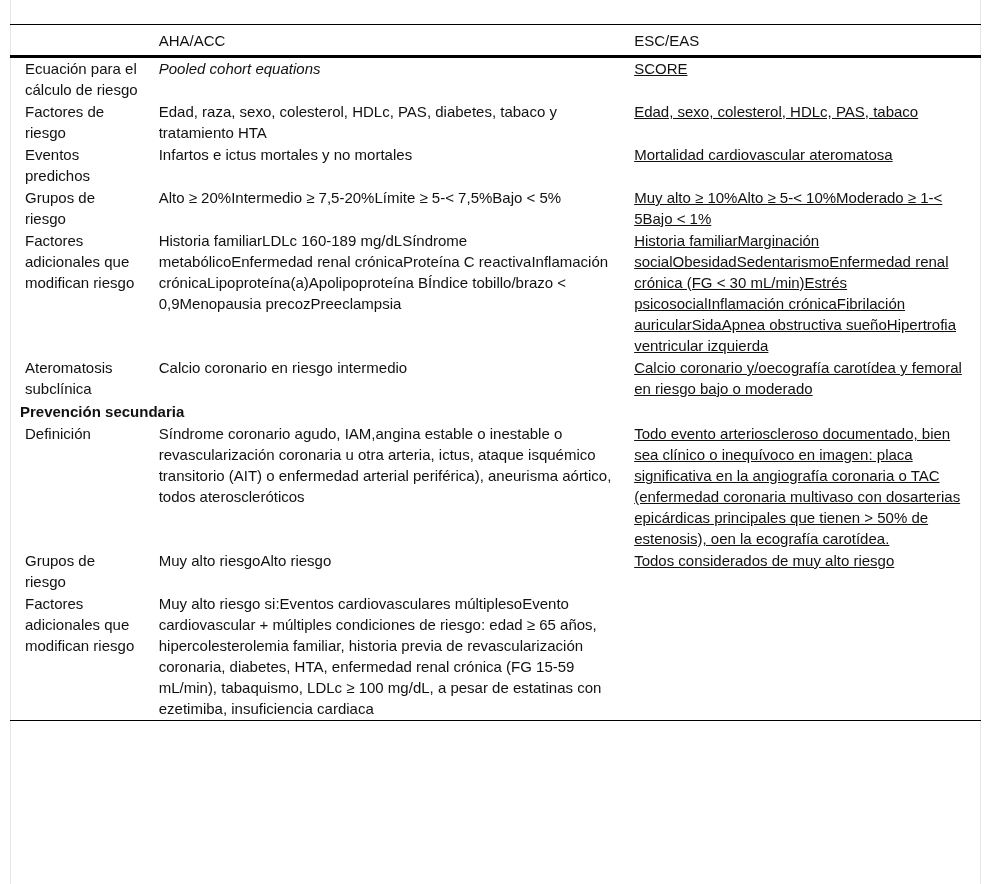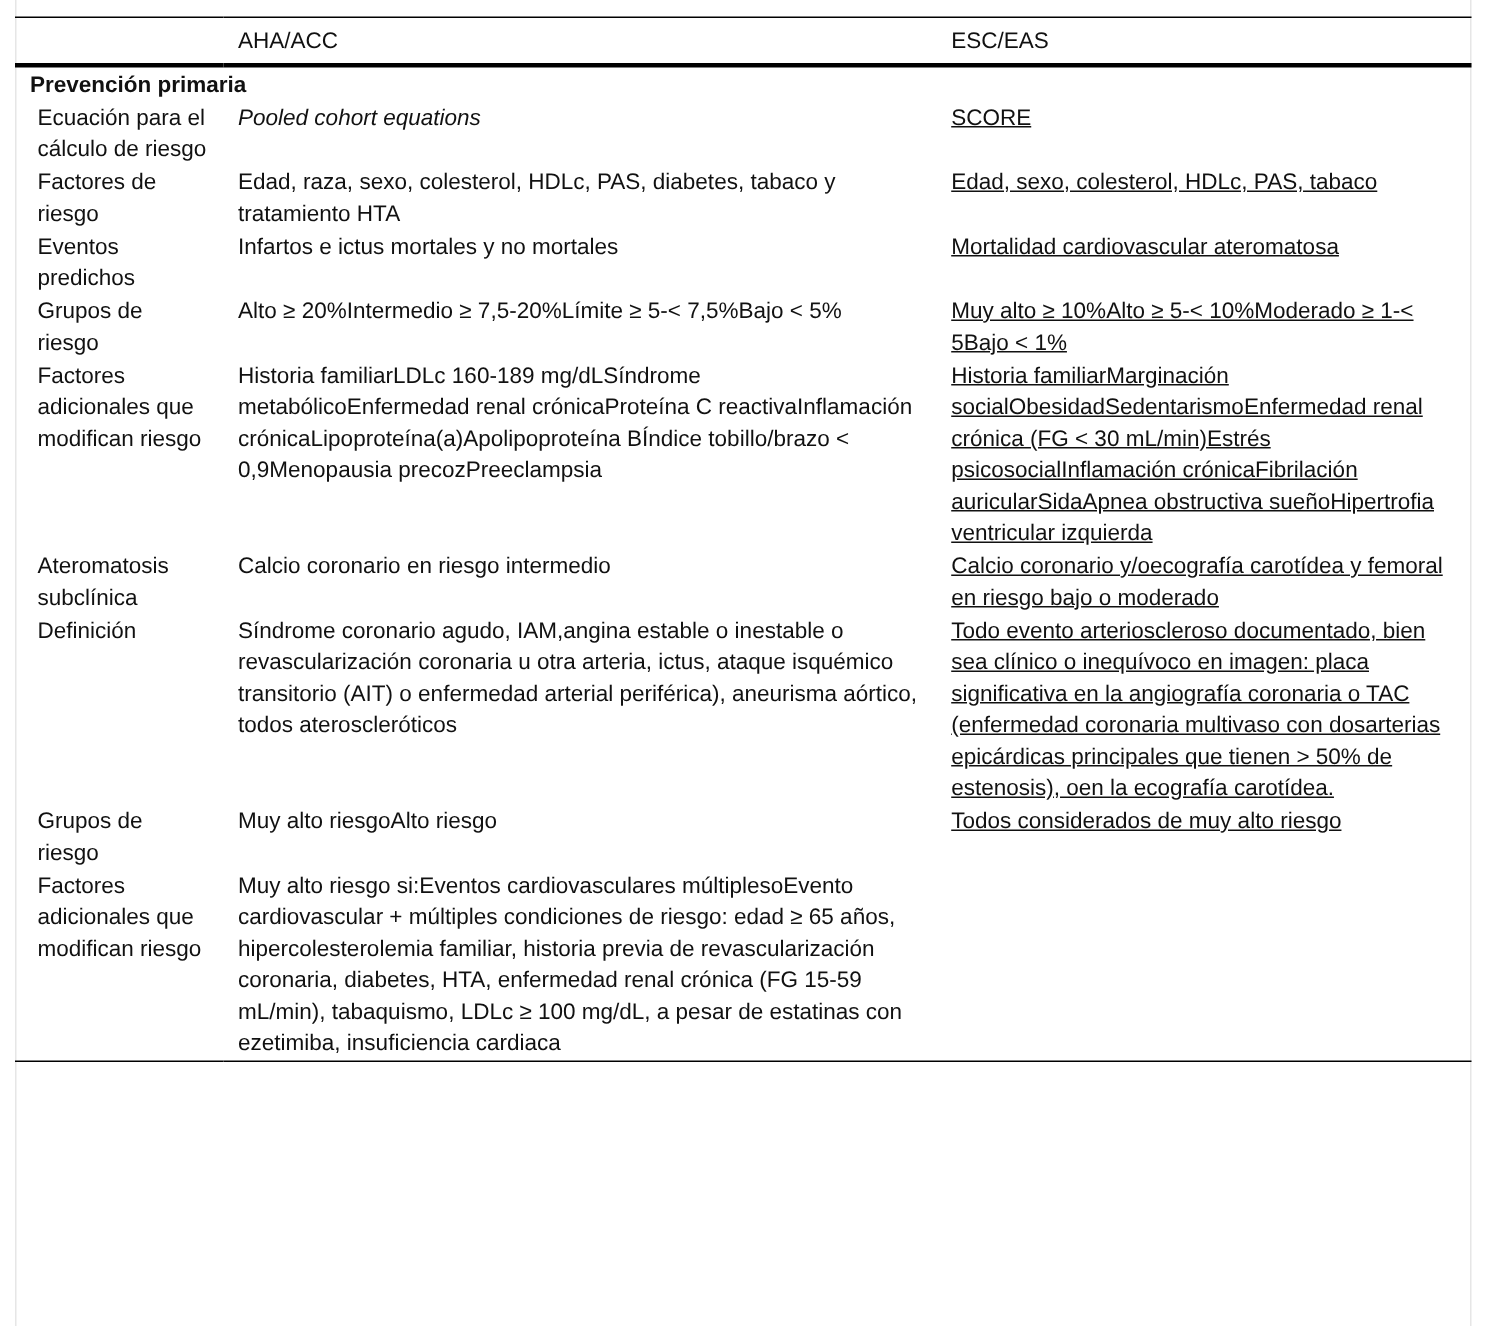--- a/index.html
+++ b/index.html
@@ -21,21 +21,21 @@
       top: 0;
       width: 971px;
       height: 884px;
       border-left: 1px solid #e6e6e6;
       border-right: 1px solid #e6e6e6;
       box-sizing: border-box;
     }
     table {
       position: absolute;
       left: 10px;
-      top: 11px;
+      top: 24px;
       width: 971px;
       border-collapse: collapse;
       font-size: 15px;
       line-height: 21px;
     }
     thead tr {
       border-top: 1px solid #000;
       border-bottom: 3px solid #000;
     }
     thead th {
@@ -71,23 +71,20 @@
   <thead>
     <tr>
       <th></th>
       <th>AHA/ACC</th>
       <th>ESC/EAS</th>
     </tr>
   </thead>
   <tbody>
 
     <tr>
-      <td class="section" colspan="3">Prevención primaria</td>
-    </tr>
-    <tr>
       <td class="label">Ecuación para el cálculo de riesgo</td>
       <td class="aha it">Pooled cohort equations</td>
       <td class="esc">SCORE</td>
     </tr>
     <tr>
       <td class="label">Factores de riesgo</td>
       <td class="aha">Edad, raza, sexo, colesterol, HDLc, PAS, diabetes, tabaco y tratamiento HTA</td>
       <td class="esc">Edad, sexo, colesterol, HDLc, PAS, tabaco</td>
     </tr>
     <tr>
@@ -105,20 +102,23 @@
       <td class="aha">Historia familiarLDLc 160-189 mg/dLSíndrome metabólicoEnfermedad renal crónicaProteína C reactivaInflamación crónicaLipoproteína(a)Apolipoproteína BÍndice tobillo/brazo &lt; 0,9Menopausia precozPreeclampsia</td>
       <td class="esc">Historia familiarMarginación socialObesidadSedentarismoEnfermedad renal crónica (FG &lt; 30 mL/min)Estrés psicosocialInflamación crónicaFibrilación auricularSidaApnea obstructiva sueñoHipertrofia ventricular izquierda</td>
     </tr>
     <tr>
       <td class="label">Ateromatosis subclínica</td>
       <td class="aha">Calcio coronario en riesgo intermedio</td>
       <td class="esc">Calcio coronario y/oecografía carotídea y femoral en riesgo bajo o moderado</td>
     </tr>
 
     <tr>
+      <td class="section" colspan="3">Prevención secundaria</td>
+    </tr>
+    <tr>
       <td class="label">Definición</td>
       <td class="aha">Síndrome coronario agudo, IAM,angina estable o inestable o revascularización coronaria u otra arteria, ictus, ataque isquémico transitorio (AIT) o enfermedad arterial periférica), aneurisma aórtico, todos ateroscleróticos</td>
       <td class="esc">Todo evento arterioscleroso documentado, bien sea clínico o inequívoco en imagen: placa significativa en la angiografía coronaria o TAC (enfermedad coronaria multivaso con dosarterias epicárdicas principales que tienen &gt; 50% de estenosis), oen la ecografía carotídea.</td>
     </tr>
     <tr>
       <td class="label">Grupos de riesgo</td>
       <td class="aha">Muy alto riesgoAlto riesgo</td>
       <td class="esc">Todos considerados de muy alto riesgo</td>
     </tr>
     <tr>

